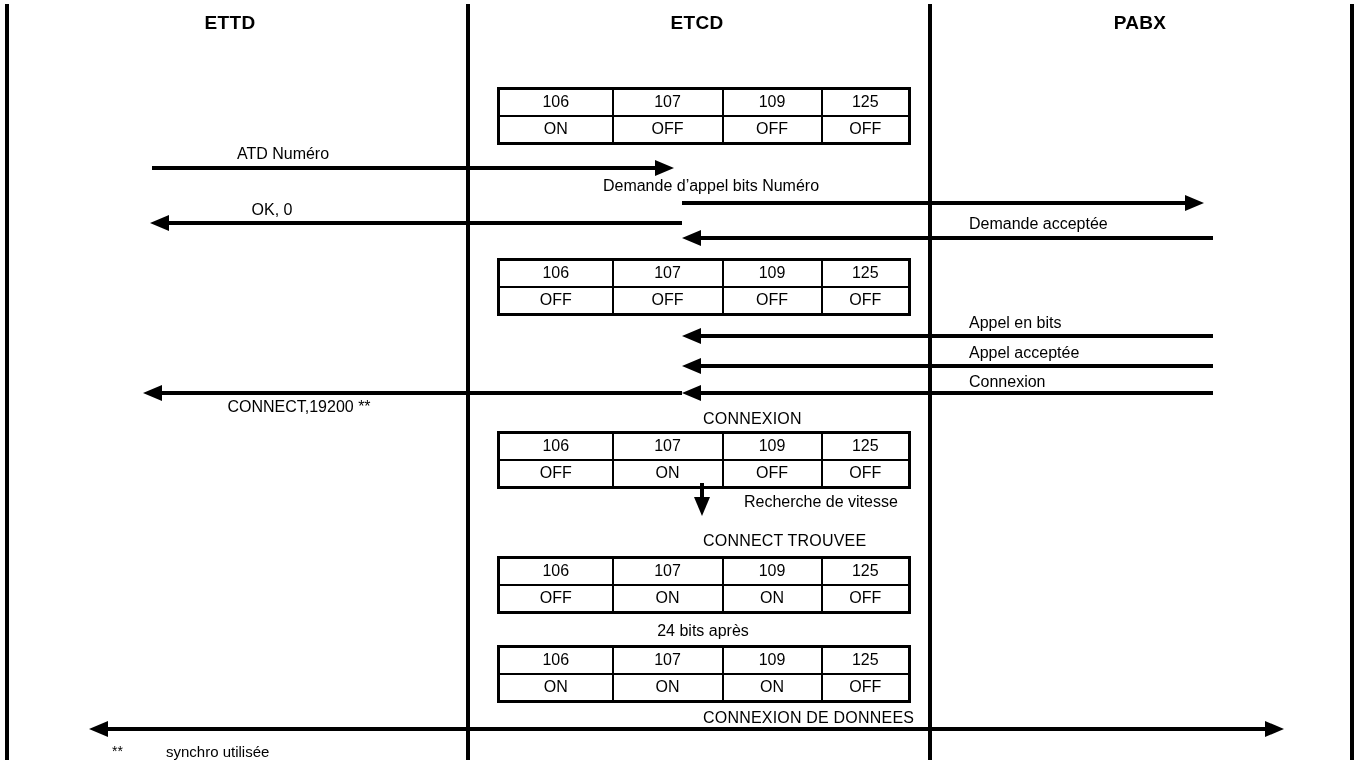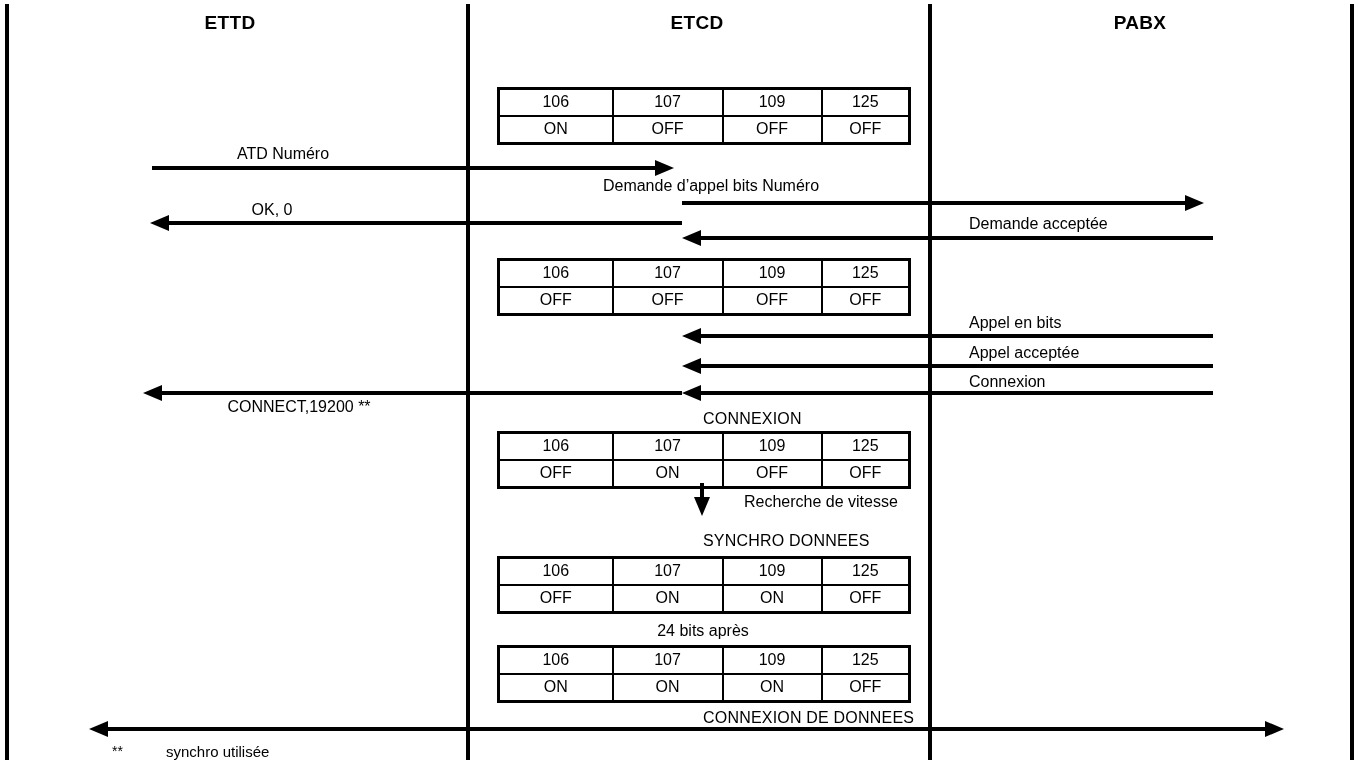--- a/index.html
+++ b/index.html
@@ -239,21 +239,21 @@
       <td>OFF</td>
       <td>OFF</td>
     </tr>
   </tbody>
     </table>
 
   <div class="vline-seg" style="left:700px; top:483px; height:18px;"></div>
   <div class="arrow-head down" style="left:694px; top:497px;"></div>
   <div class="label" style="left:744px; top:494px;">Recherche de vitesse</div>
 
-  <div class="caps center" style="left:703px; top:533px;">SYNCHRO DONNEES</div>
+  <div class="caps center" style="left:703px; top:533px;">CONNECT TROUVEE</div>
 
   <table class="sig-table" style="left:497px; top:556px; width:411px;">
     <colgroup>
         <col style="width:114px">
         <col style="width:110px">
         <col style="width:99px">
         <col style="width:88px">
       </colgroup>
     <tbody>
         <tr class="num-row">

